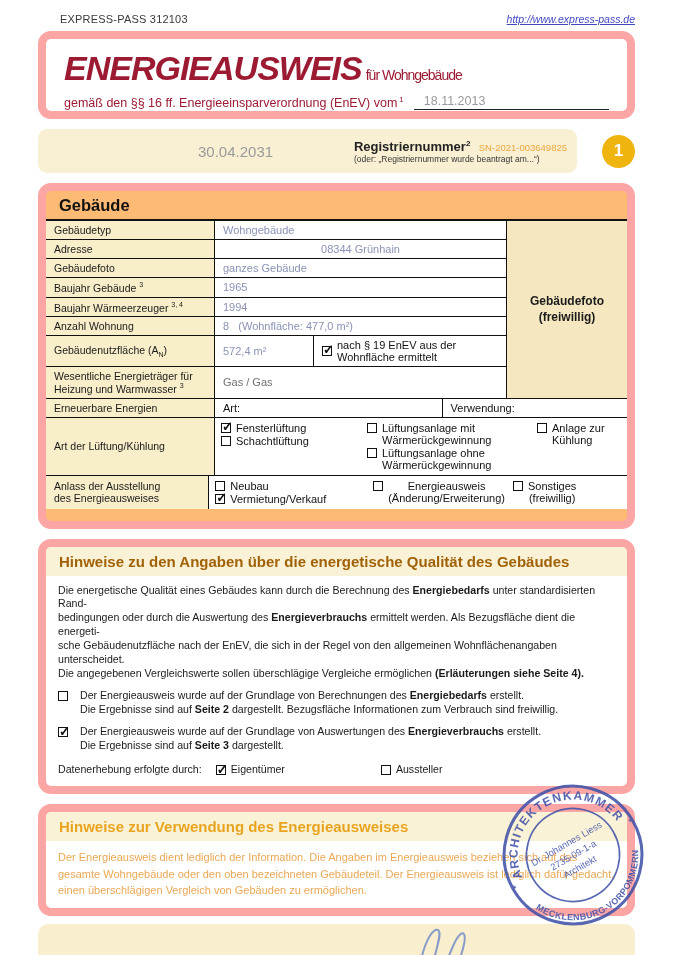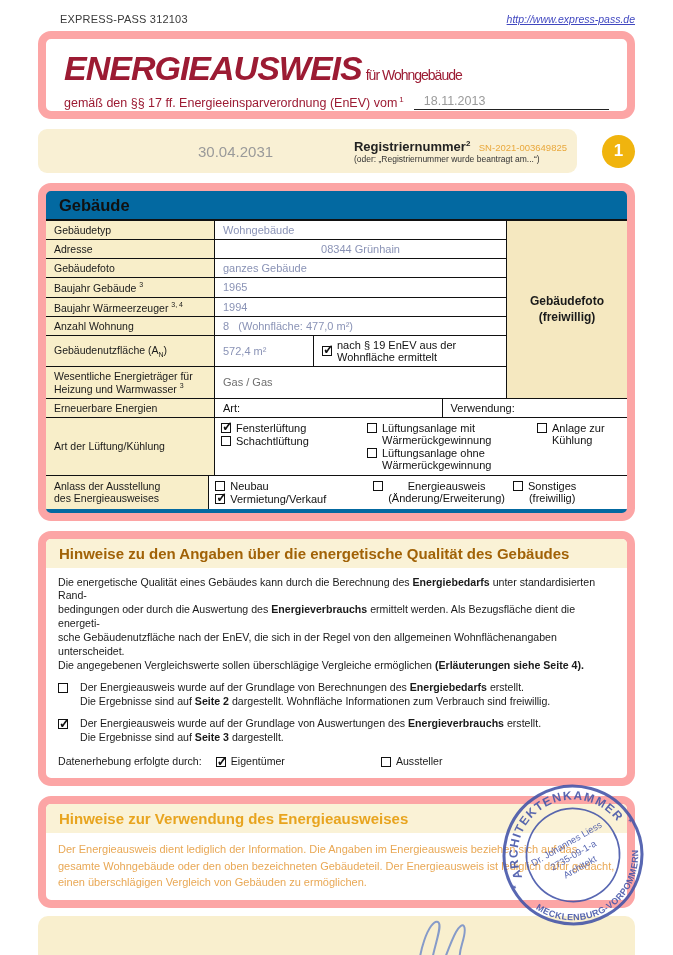--- a/index.html
+++ b/index.html
@@ -33,21 +33,21 @@
   .reg-bar { flex:1; background:#F9F0D4; border-radius:9px; height:44px; display:flex; align-items:center; padding:0 10px; }
   .reg-date { color:#9a9a9a; font-size:15px; margin-left:150px; }
   .reg-right { margin-left:auto; line-height:1.15; }
   .reg-label { font-size:13px; font-weight:bold; color:#222; }
   .reg-label sup { font-size:8px; }
   .reg-num { font-size:9.5px; color:#E9A83C; margin-left:4px; }
   .reg-alt { font-size:8.5px; color:#333; }
   .page-circle { width:33px; height:33px; border-radius:50%; background:#F0B40E; color:#fff; font-size:17px; font-weight:bold; display:flex; align-items:center; justify-content:center; }
 
   
-  .geb-box { margin-top:10px; background:#0369a1; overflow:hidden; padding-bottom:4px; }
+  .geb-box { margin-top:10px; background:#fdba74; overflow:hidden; padding-bottom:12px; }
   .geb-header { font-size:16.5px; font-weight:bold; color:#111; padding:5px 13px 4px; border-bottom:2px solid #111; }
   .gtable { font-size:10.5px; }
   .trow { display:flex; align-items:stretch; border-top:1.5px solid #111; }
   .tsplit { display:flex; align-items:stretch; }
   .tsplit .rows18 { flex:1; }
   .tsplit .rows18 .trow:first-child { border-top:none; }
   .lbl { width:168px; padding:3px 8px; background:#F8EEC9; color:#1a1a1a; display:flex; flex-direction:column; justify-content:center; }
   .lbl sup { font-size:7px; }
   .val { flex:1; background:#fff; border-left:1.5px solid #111; padding:3px 8px; color:#8A93B6; font-size:11px; display:flex; flex-direction:column; justify-content:center; }
   .val.center { text-align:center; }
@@ -98,21 +98,21 @@
   <div class="topbar">
     <span class="doc-code">EXPRESS-PASS 312103</span>
     <a class="website" href="#" title="http://www.express-pass.de">http://www.express-pass.de</a>
   </div>
 
   <div class="goldbox title-box">
     <div class="main-title">
       <span>ENERGIEAUSWEIS</span><span class="title-suffix">für Wohngebäude</span>
     </div>
     <div class="enev-line">
-      <span><span>gemäß den §§ 17 ff. Energieeinsparverordnung (EnEV) vom</span><sup>1</sup></span>
+      <span><span>gemäß den §§ 16 ff. Energieeinsparverordnung (EnEV) vom</span><sup>1</sup></span>
       <span class="enev-field">18.11.2013</span>
     </div>
   </div>
 
   <div class="reg-row">
     <div class="reg-bar">
       <span class="reg-date">30.04.2031</span>
       <div class="reg-right">
         <div>
           <span class="reg-label"><span>Registriernummer</span><sup>2</sup></span>
@@ -271,21 +271,21 @@
 
   <div class="goldbox section-box">
     <div class="section-head">Hinweise zu den Angaben über die energetische Qualität des Gebäudes</div>
     <div class="section-body">
       <p><span>Die energetische Qualität eines Gebäudes kann durch die Berechnung des </span><b>Energiebedarfs</b><span> unter standardisierten Rand-</span><br><span>bedingungen oder durch die Auswertung des </span><b>Energieverbrauchs</b><span> ermittelt werden. Als Bezugsfläche dient die energeti-</span><br><span>sche Gebäudenutzfläche nach der EnEV, die sich in der Regel von den allgemeinen Wohnflächenangaben unterscheidet.</span><br><span>Die angegebenen Vergleichswerte sollen überschlägige Vergleiche ermöglichen </span><b>(Erläuterungen siehe Seite 4).</b></p>
 
       <div class="chk-item">
         <span class="cb"></span>
         <div>
           <span>Der Energieausweis wurde auf der Grundlage von Berechnungen des </span><b>Energiebedarfs</b><span> erstellt.</span><br>
-          <span>Die Ergebnisse sind auf </span><b>Seite 2</b><span> dargestellt. Wohnfläche Informationen zum Verbrauch sind freiwillig.</span>
+          <span>Die Ergebnisse sind auf </span><b>Seite 2</b><span> dargestellt. Bezugsfläche Informationen zum Verbrauch sind freiwillig.</span>
         </div>
       </div>
 
       <div class="chk-item">
         <span class="cb checked"></span>
         <div>
           <span>Der Energieausweis wurde auf der Grundlage von Auswertungen des </span><b>Energieverbrauchs</b><span> erstellt.</span><br>
           <span>Die Ergebnisse sind auf </span><b>Seite 3</b><span> dargestellt.</span>
         </div>
       </div>

